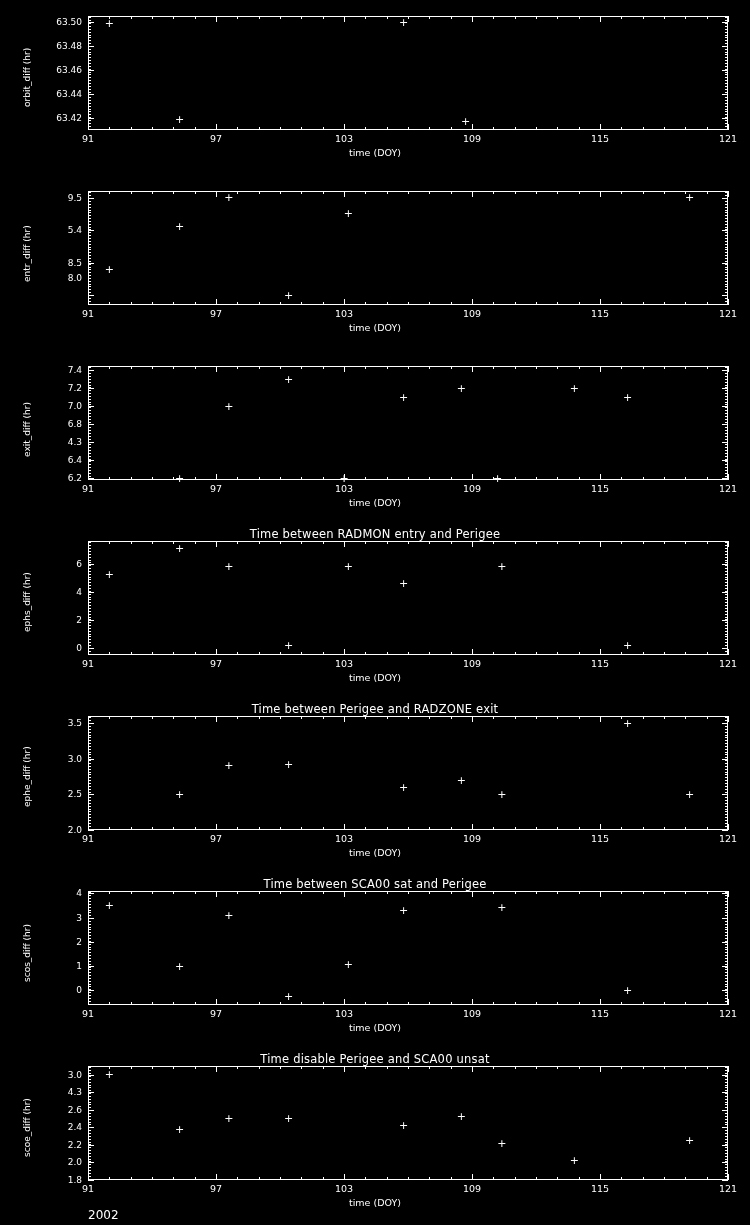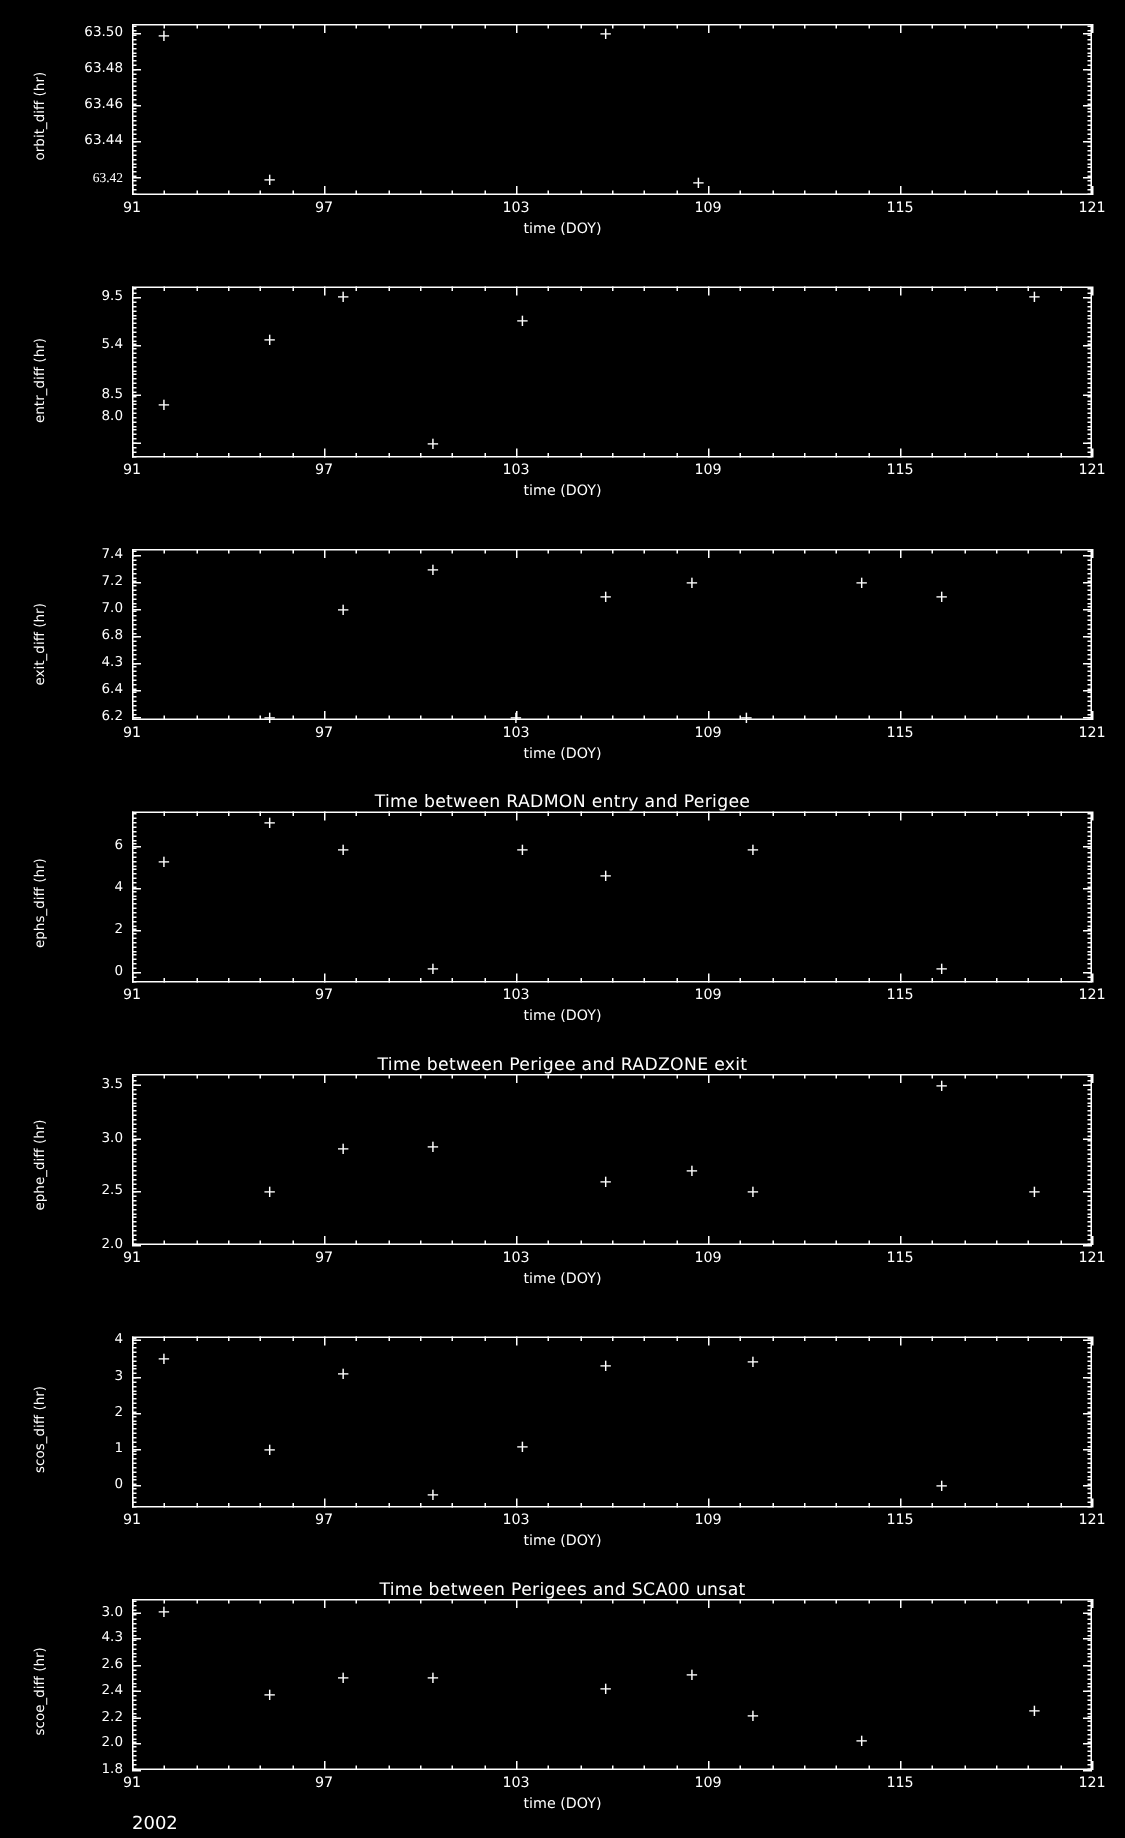--- a/index.html
+++ b/index.html
@@ -16,21 +16,21 @@
   .marker{position:absolute;color:#fff;font-size:11px;line-height:11px;width:11px;height:11px;text-align:center;}
   .yearlabel{position:absolute;left:88px;top:1208px;font-size:12px;color:#fff;}
 </style>
 </head>
 <body>
 
 <div class="page">
   <div id="panels">
       <div class="panel">
         <div class="plotbox" style="left: 88px; top: 16px; width: 640px; height: 114px;"></div>
-        <div class="ytick" style="left: 32px; width: 50px; top: 113px; font-family: Liberation Serif, serif;">63.42</div>
+        <div class="ytick" style="left: 32px; width: 50px; top: 113px;">63.42</div>
         <div class="tickmark" style="left: 88px; top: 118px; width: 6px; height: 1px;"></div>
         <div class="tickmark" style="left: 722px; top: 118px; width: 6px; height: 1px;"></div>
         <div class="ytick" style="left: 32px; width: 50px; top: 89px;">63.44</div>
         <div class="tickmark" style="left: 88px; top: 94px; width: 6px; height: 1px;"></div>
         <div class="tickmark" style="left: 722px; top: 94px; width: 6px; height: 1px;"></div>
         <div class="ytick" style="left: 32px; width: 50px; top: 65px;">63.46</div>
         <div class="tickmark" style="left: 88px; top: 70px; width: 6px; height: 1px;"></div>
         <div class="tickmark" style="left: 722px; top: 70px; width: 6px; height: 1px;"></div>
         <div class="ytick" style="left: 32px; width: 50px; top: 41px;">63.48</div>
         <div class="tickmark" style="left: 88px; top: 46px; width: 6px; height: 1px;"></div>
@@ -889,20 +889,21 @@
         <div class="marker" style="left: 174.233px; top: 88.875px;">+</div>
         <div class="marker" style="left: 223.3px; top: 60.375px;">+</div>
         <div class="marker" style="left: 283.033px; top: 58.95px;">+</div>
         <div class="marker" style="left: 398.233px; top: 81.75px;">+</div>
         <div class="marker" style="left: 455.833px; top: 74.625px;">+</div>
         <div class="marker" style="left: 496.367px; top: 88.875px;">+</div>
         <div class="marker" style="left: 622.233px; top: 17.625px;">+</div>
         <div class="marker" style="left: 684.1px; top: 88.875px;">+</div>
       </div>
       <div class="panel">
+        <div class="ptitle">Time between SCA00 sat and Perigee</div>
         <div class="plotbox" style="left: 88px; top: 16px; width: 640px; height: 114px;"></div>
         <div class="ytick" style="left: 32px; width: 50px; top: 110.447px;">0</div>
         <div class="tickmark" style="left: 88px; top: 115.447px; width: 6px; height: 1px;"></div>
         <div class="tickmark" style="left: 722px; top: 115.447px; width: 6px; height: 1px;"></div>
         <div class="ytick" style="left: 32px; width: 50px; top: 86.1915px;">1</div>
         <div class="tickmark" style="left: 88px; top: 91.1915px; width: 6px; height: 1px;"></div>
         <div class="tickmark" style="left: 722px; top: 91.1915px; width: 6px; height: 1px;"></div>
         <div class="ytick" style="left: 32px; width: 50px; top: 61.9362px;">2</div>
         <div class="tickmark" style="left: 88px; top: 66.9362px; width: 6px; height: 1px;"></div>
         <div class="tickmark" style="left: 722px; top: 66.9362px; width: 6px; height: 1px;"></div>
@@ -1065,21 +1066,21 @@
         <div class="marker" style="left: 103.833px; top: 25.0532px;">+</div>
         <div class="marker" style="left: 174.233px; top: 85.6915px;">+</div>
         <div class="marker" style="left: 223.3px; top: 34.7553px;">+</div>
         <div class="marker" style="left: 283.033px; top: 116.011px;">+</div>
         <div class="marker" style="left: 342.767px; top: 84.4787px;">+</div>
         <div class="marker" style="left: 398.233px; top: 29.9043px;">+</div>
         <div class="marker" style="left: 496.367px; top: 27.4787px;">+</div>
         <div class="marker" style="left: 622.233px; top: 109.947px;">+</div>
       </div>
       <div class="panel">
-        <div class="ptitle">Time between Perigees and SCA00 unsat</div>
+        <div class="ptitle">Time disable Perigee and SCA00 unsat</div>
         <div class="plotbox" style="left: 88px; top: 16px; width: 640px; height: 114px;"></div>
         <div class="ytick" style="left: 32px; width: 50px; top: 125px;">1.8</div>
         <div class="tickmark" style="left: 88px; top: 130px; width: 6px; height: 1px;"></div>
         <div class="tickmark" style="left: 722px; top: 130px; width: 6px; height: 1px;"></div>
         <div class="ytick" style="left: 32px; width: 50px; top: 107.462px;">2.0</div>
         <div class="tickmark" style="left: 88px; top: 112.462px; width: 6px; height: 1px;"></div>
         <div class="tickmark" style="left: 722px; top: 112.462px; width: 6px; height: 1px;"></div>
         <div class="ytick" style="left: 32px; width: 50px; top: 89.9231px;">2.2</div>
         <div class="tickmark" style="left: 88px; top: 94.9231px; width: 6px; height: 1px;"></div>
         <div class="tickmark" style="left: 722px; top: 94.9231px; width: 6px; height: 1px;"></div>

